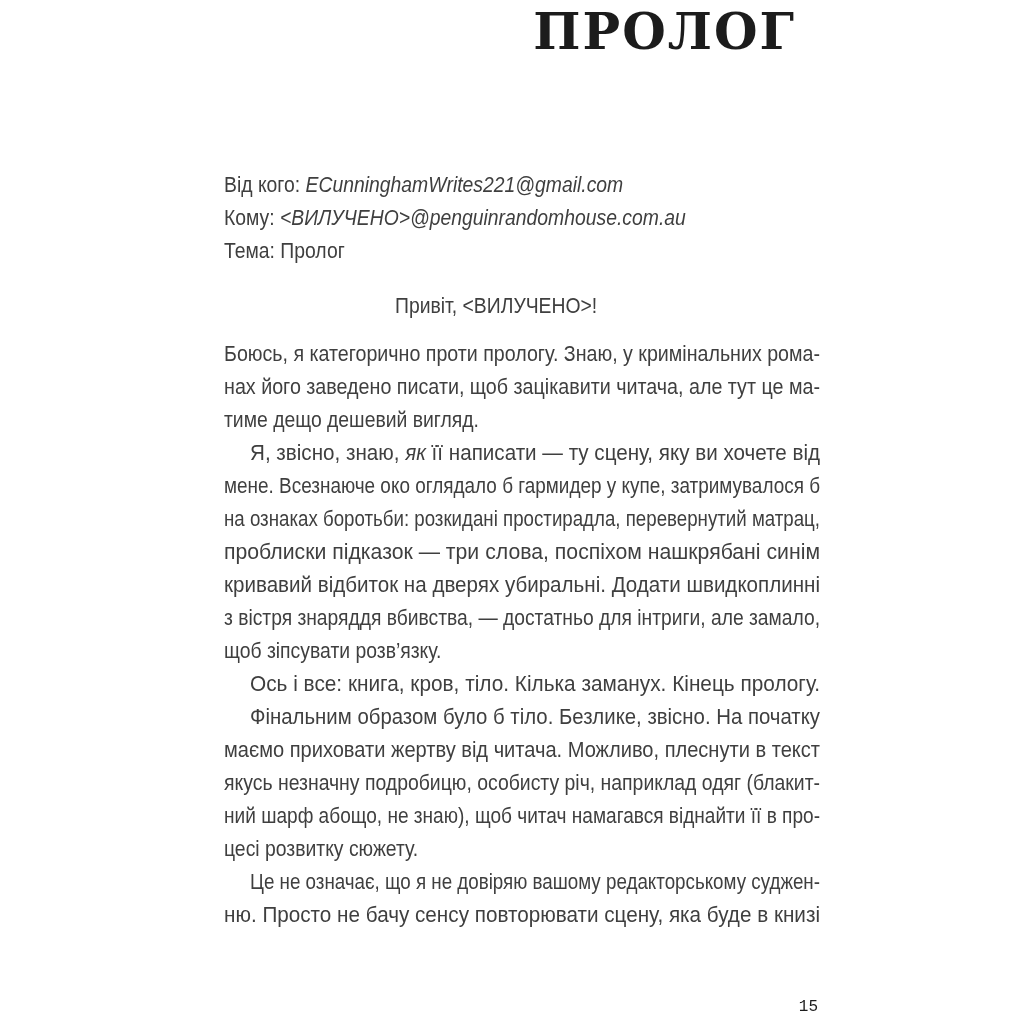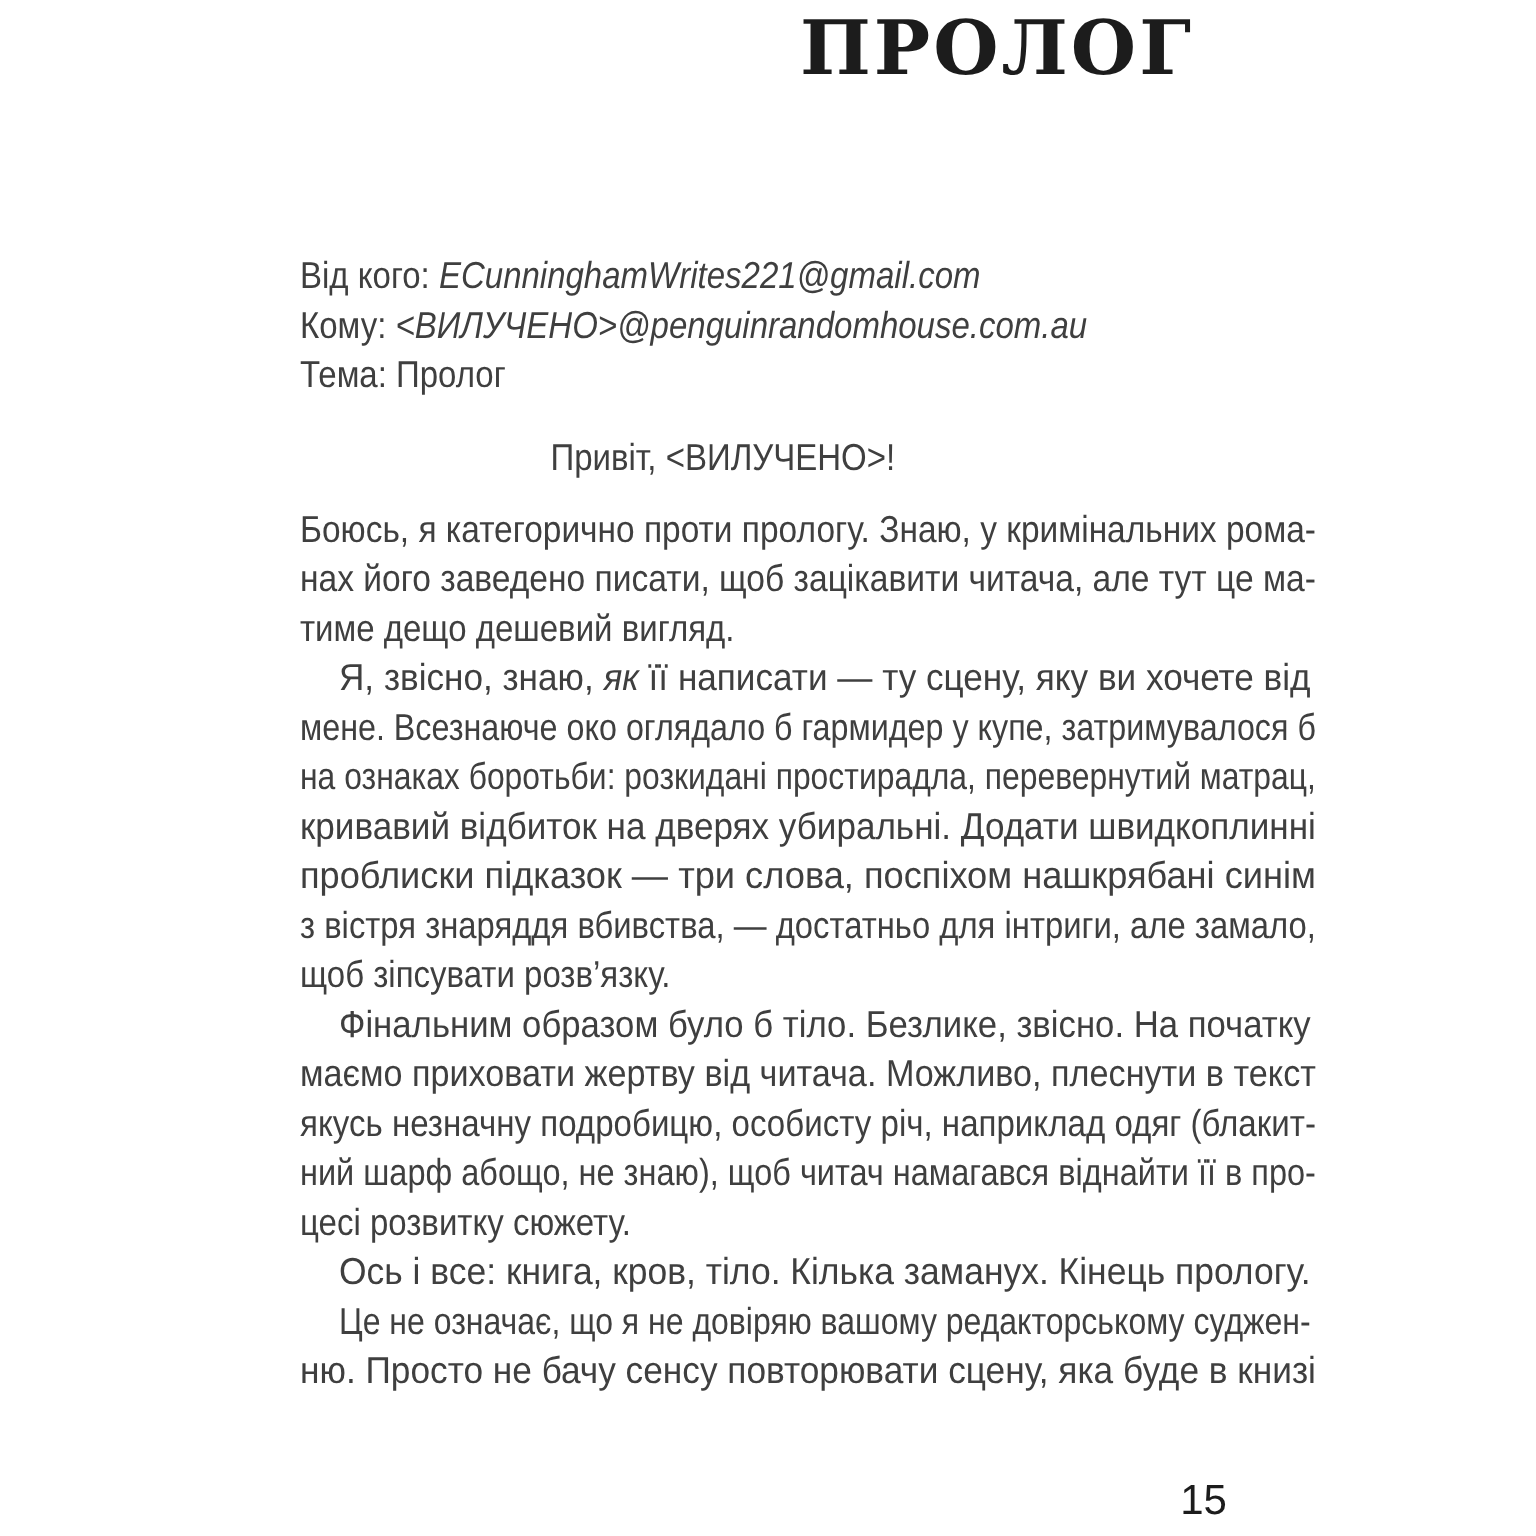--- a/index.html
+++ b/index.html
@@ -23,34 +23,35 @@
     font-size: 50px;
     letter-spacing: 2px;
     color: var(--title-color, #1c1c1c);
   }
   .content {
     position: absolute; left: 200px; top: 168px; width: 596px;
   }
   .tline {
     height: 33px;
     line-height: 33px;
-    font-size: 25px;
+    font-size: 22px;
+    margin-left: 24px;
   }
   .ln {
     display: inline-block;
     white-space: nowrap;
     transform-origin: 0 50%;
   }
   .indent { padding-left: 26px; }
   .greeting { margin-top: 22px; text-align: center; }
   .paragraphs { margin-top: 15px; }
   .footer {
     position: absolute; right: 206px; bottom: 8px;
-    font-family: Liberation Sans, sans-serif;
-    font-size: 28px;
+    font-family: Liberation Mono, monospace;
+    font-size: 16px;
     color: var(--title-color, #2e2e2e);
   }
   i { font-style: italic; }
 </style>
 </head>
 <body>
 
 <div class="page">
   <h1 class="title">ПРОЛОГ</h1>
   <div class="content">
@@ -63,34 +64,34 @@
     <div class="paragraphs" id="paragraphs">
         <div class="paragraph">
           <div class="tline"><span class="ln" style="transform: scaleX(0.892508);">Боюсь, я категорично проти прологу. Знаю, у кримінальних рома-</span></div>
           <div class="tline"><span class="ln" style="transform: scaleX(0.895525);">нах його заведено писати, щоб зацікавити читача, але тут це ма-</span></div>
           <div class="tline"><span class="ln" style="transform: scaleX(0.88);">тиме дещо дешевий вигляд.</span></div>
         </div>
         <div class="paragraph">
           <div class="tline indent"><span class="ln" style="transform: scaleX(0.936946);">Я, звісно, знаю, <i>як</i> її написати — ту сцену, яку ви хочете від</span></div>
           <div class="tline"><span class="ln" style="transform: scaleX(0.860611);">мене. Всезнаюче око оглядало б гармидер у купе, затримувалося б</span></div>
           <div class="tline"><span class="ln" style="transform: scaleX(0.849873);">на ознаках боротьби: розкидані простирадла, перевернутий матрац,</span></div>
+          <div class="tline"><span class="ln" style="transform: scaleX(0.965304);">проблиски підказок — три слова, поспіхом нашкрябані синім</span></div>
           <div class="tline"><span class="ln" style="transform: scaleX(0.935246);">кривавий відбиток на дверях убиральні. Додати швидкоплинні</span></div>
-          <div class="tline"><span class="ln" style="transform: scaleX(0.965304);">проблиски підказок — три слова, поспіхом нашкрябані синім</span></div>
           <div class="tline"><span class="ln" style="transform: scaleX(0.875304);">з вістря знаряддя вбивства, — достатньо для інтриги, але замало,</span></div>
           <div class="tline"><span class="ln" style="transform: scaleX(0.88);">щоб зіпсувати розв’язку.</span></div>
+        </div>
+        <div class="paragraph">
+          <div class="tline indent"><span class="ln" style="transform: scaleX(0.945102);">Ось і все: книга, кров, тіло. Кілька заманух. Кінець прологу.</span></div>
         </div>
         <div class="paragraph">
           <div class="tline indent"><span class="ln" style="transform: scaleX(0.926147);">Фінальним образом було б тіло. Безлике, звісно. На початку</span></div>
           <div class="tline"><span class="ln" style="transform: scaleX(0.911642);">маємо приховати жертву від читача. Можливо, плеснути в текст</span></div>
           <div class="tline"><span class="ln" style="transform: scaleX(0.882371);">якусь незначну подробицю, особисту річ, наприклад одяг (блакит-</span></div>
           <div class="tline"><span class="ln" style="transform: scaleX(0.866673);">ний шарф абощо, не знаю), щоб читач намагався віднайти її в про-</span></div>
           <div class="tline"><span class="ln" style="transform: scaleX(0.88);">цесі розвитку сюжету.</span></div>
-        </div>
-        <div class="paragraph">
-          <div class="tline indent"><span class="ln" style="transform: scaleX(0.945102);">Ось і все: книга, кров, тіло. Кілька заманух. Кінець прологу.</span></div>
         </div>
         <div class="paragraph">
           <div class="tline indent"><span class="ln" style="transform: scaleX(0.853293);">Це не означає, що я не довіряю вашому редакторському суджен-</span></div>
           <div class="tline"><span class="ln" style="transform: scaleX(0.939878);">ню. Просто не бачу сенсу повторювати сцену, яка буде в книзі</span></div>
         </div>
       </div>
   </div>
   <div class="footer">15</div>
 </div>
 

